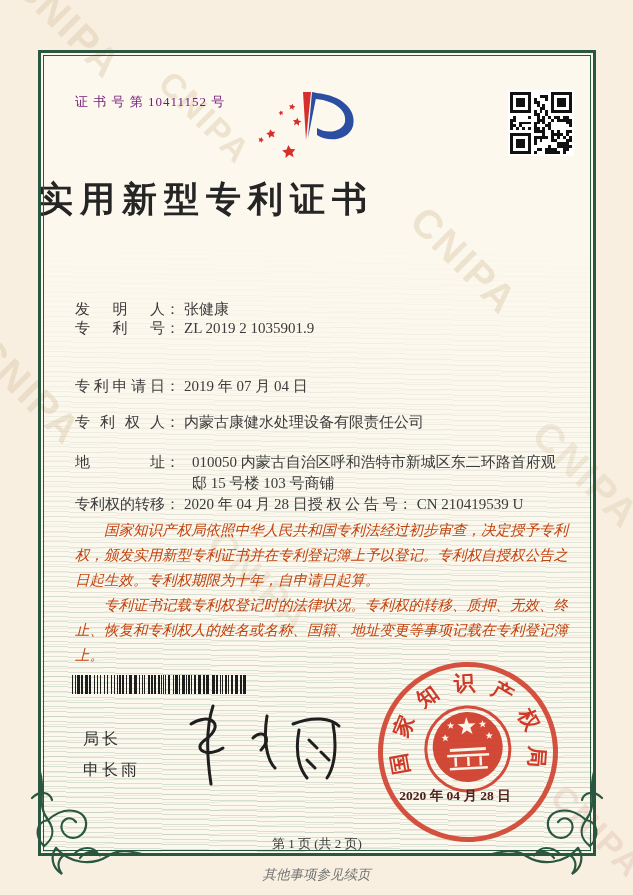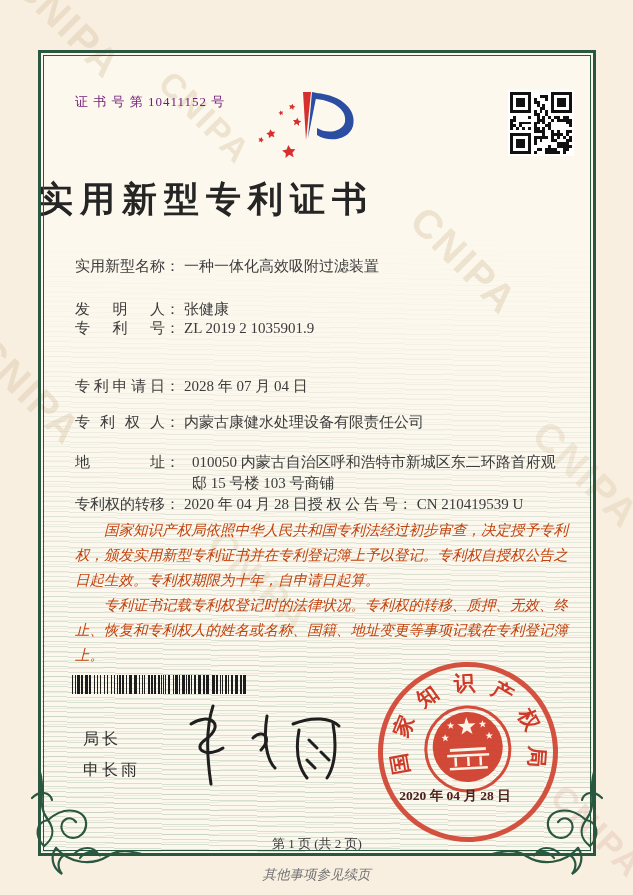--- a/index.html
+++ b/index.html
@@ -220,31 +220,28 @@
         <rect x="13" y="20" width="1" height="1" fill="#111"></rect>
         <rect x="14" y="20" width="1" height="1" fill="#111"></rect>
         <rect x="15" y="20" width="1" height="1" fill="#111"></rect>
         <rect x="16" y="20" width="1" height="1" fill="#111"></rect>
         <rect x="18" y="20" width="1" height="1" fill="#111"></rect>
       </svg>
   </div>
 
   <div class="abs title">实用新型专利证书</div>
 
-  <div class="abs row" style="top:256px">
-    <span class="flabel">实用新型名称</span><span class="fcolon">：</span><span class="fvalue">一种一体化高效吸附过滤装置</span>
-  </div>
   <div class="abs row" style="top:299px">
     <span class="flabel">发明人</span><span class="fcolon">：</span><span class="fvalue">张健康</span>
   </div>
   <div class="abs row" style="top:318px">
     <span class="flabel">专利号</span><span class="fcolon">：</span><span class="fvalue">ZL 2019 2 1035901.9</span>
   </div>
   <div class="abs row" style="top:376px">
-    <span class="flabel">专利申请日</span><span class="fcolon">：</span><span class="fvalue">2028 年 07 月 04 日</span>
+    <span class="flabel">专利申请日</span><span class="fcolon">：</span><span class="fvalue">2019 年 07 月 04 日</span>
   </div>
   <div class="abs row" style="top:412px">
     <span class="flabel">专利权人</span><span class="fcolon">：</span><span class="fvalue">内蒙古康健水处理设备有限责任公司</span>
   </div>
   <div class="abs row" style="top:452px">
     <span class="flabel">地址</span><span class="fcolon">：</span><span class="addr-lines"><span style="display:block">010050  内蒙古自治区呼和浩特市新城区东二环路首府观</span><span style="display:block">邸 15 号楼 103 号商铺</span></span>
   </div>
   <div class="abs row" style="top:494px">
     <span><span class="flabel">专利权的转移</span><span class="fcolon">：</span><span class="fvalue">2020 年 04 月 28 日</span></span><span class="grant2"><span class="flabel">授权公告号</span><span class="fcolon">：</span><span class="fvalue">CN 210419539 U</span></span>
   </div>

